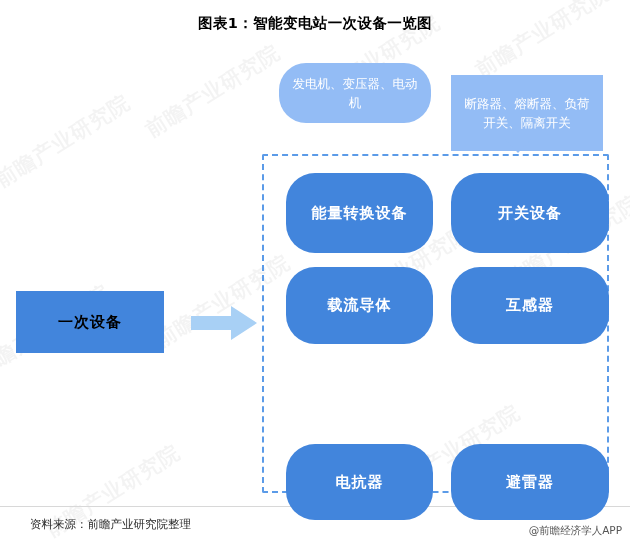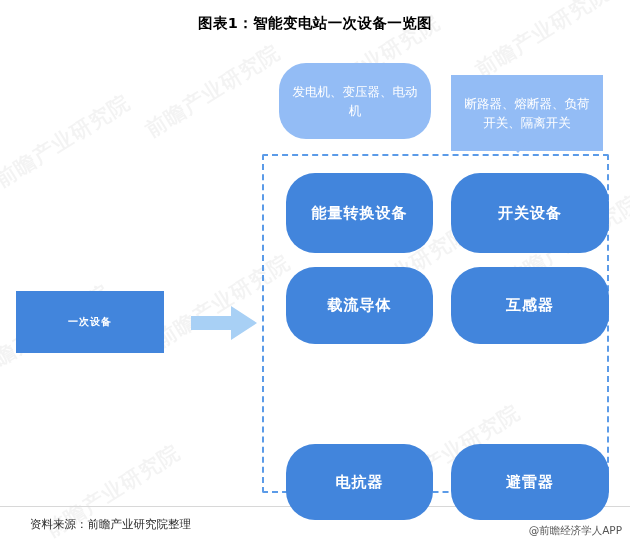--- a/index.html
+++ b/index.html
@@ -54,21 +54,21 @@
     color: #ffffff;
     display: flex;
     align-items: center;
     justify-content: center;
     text-align: center;
     font-size: 12.5px;
     line-height: 19px;
     padding: 4px 8px;
     z-index: 3;
   }
-  #callout-0 { left: 279px; top: 63px; width: 152px; height: 76px; border-radius: 27px; }
+  #callout-0 { left: 279px; top: 63px; width: 152px; height: 60px; border-radius: 27px; }
   #callout-1 { left: 451px; top: 75px; width: 152px; height: 76px; }
   .callout-tail {
     position: absolute;
     width: 0; height: 0;
     border-left: 13px solid transparent;
     border-right: 13px solid transparent;
     border-top: 14px solid #93BCF5;
     z-index: 3;
   }
   #tail-1 { left: 505px; top: 139px; }
@@ -104,23 +104,23 @@
   .row-1 { top: 173px; height: 80px; }
   .row-2 { top: 267px; height: 77px; }
   .row-3 { top: 396px; height: 76px; margin-top: 48px; }
 
   
   #source-node {
     position: absolute;
     left: 16px; top: 291px;
     width: 148px; height: 62px;
     background: #4285DC;
-    color: #ffffff;
+    color: #000000;
     display: flex; align-items: center; justify-content: center;
-    font-size: 10px; font-weight: 700; letter-spacing: 1px;
+    font-size: 15px; font-weight: 700; letter-spacing: 1px;
     z-index: 3;
   }
 
   
   #flow-arrow {
     position: absolute;
     left: 191px; top: 305px;
     width: 66px; height: 36px;
     z-index: 3;
   }

